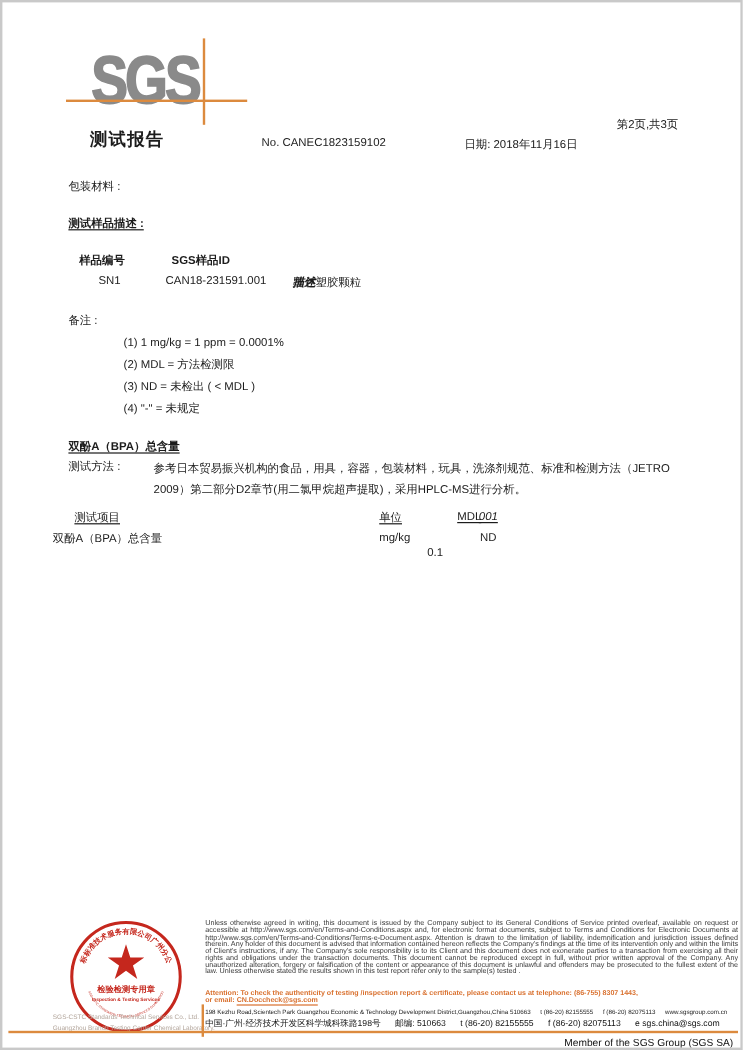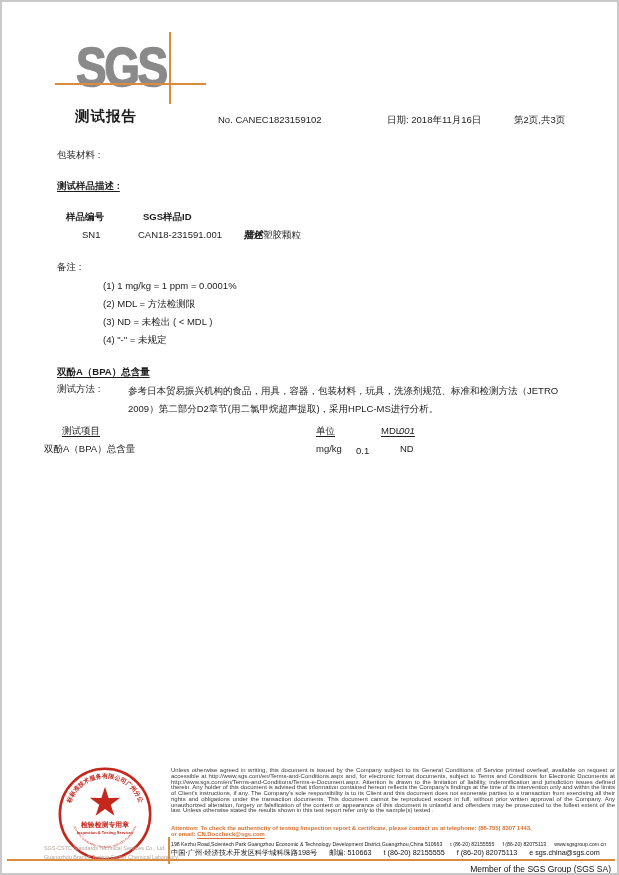--- a/index.html
+++ b/index.html
@@ -21,21 +21,21 @@
     color:#8a8a8a; letter-spacing:-3px; transform:scaleX(0.82);
     transform-origin:left top; -webkit-text-stroke:1.5px #8a8a8a;
   }
   .logo-hline { left:53px; top:81px; width:151px; height:2px; background:#dc8a3e; }
   .logo-vline { left:167px; top:30px; width:2px; height:72px; background:#dc8a3e; }
 
   
   .report-title { left:73px; top:105px; font-size:14.5px; font-weight:bold; letter-spacing:1px; }
   .report-no   { left:216px; top:112px; }
   .report-date { left:385px; top:112px; }
-  .report-pages{ left:512px; top:112px; }
+  .report-pages{ left:512px; top:96px; }
 
   
   .stamp { left:55px; top:764px; width:96px; height:96px; }
   .lab-name { left:42px; top:842px; font-size:5.4px; line-height:8.5px; color:#b3a69c; }
   .disclaimer {
     left:169px; top:766px; width:444px; white-space:normal;
     font-size:6px; line-height:5.75px; text-align:justify; color:#3a3a3a;
   }
   .attention {
     left:169px; top:824px; width:444px; white-space:normal;
@@ -81,21 +81,21 @@
   <div class="abs t b u" style="left:55px; top:364px;">双酚A（BPA）总含量</div>
   <div class="abs t" style="left:55px; top:381px;">测试方法 :</div>
   <div class="abs t" style="left:126px; top:380px; width:447px; white-space:normal; line-height:17.5px;">参考日本贸易振兴机构的食品，用具，容器，包装材料，玩具，洗涤剂规范、标准和检测方法（JETRO 2009）第二部分D2章节(用二氯甲烷超声提取)，采用HPLC-MS进行分析。</div>
 
   <div class="abs t u" style="left:60px;  top:423px;">测试项目</div>
   <div class="abs t u" style="left:314px; top:423px;">单位</div>
   <div class="abs t u" style="left:351px; top:423px;margin-left:28px;">MDL</div>
   <div class="abs t u i" style="left:397px; top:423px;text-align:center;">001</div>
   <div class="abs t" style="left:42px;  top:441px;">双酚A（BPA）总含量</div>
   <div class="abs t" style="left:314px; top:441px;">mg/kg</div>
-  <div class="abs t" style="left:354px; top:443px;">0.1</div>
+  <div class="abs t" style="left:354px; top:453px;">0.1</div>
   <div class="abs t" style="left:398px; top:441px;">ND</div>
 
   <svg class="abs stamp" viewBox="0 0 120 120">
     <defs>
       <path id="arcTop" d="M 16.5 48.4 A 45 45 0 0 1 103.5 48.4" fill="none"></path>
       <path id="arcBottom" d="M 21 76 A 42 42 0 0 0 99 76" fill="none"></path>
     </defs>
     <circle cx="60" cy="60" r="56.5" fill="none" stroke="#c5271d" stroke-width="3.2"></circle>
     <polygon fill="#c5271d" points="60,26 64.47,39.85 79.02,39.82 67.23,48.35 71.76,62.18 60,53.6 48.24,62.18 52.77,48.35 40.98,39.82 55.53,39.85"></polygon>
     <text font-size="7.6" fill="#c5271d" font-weight="bold">

